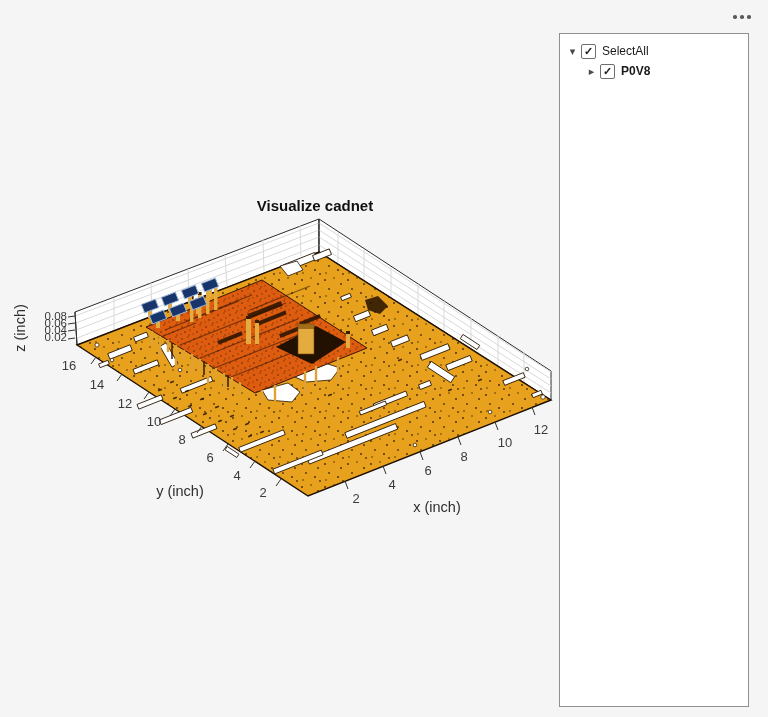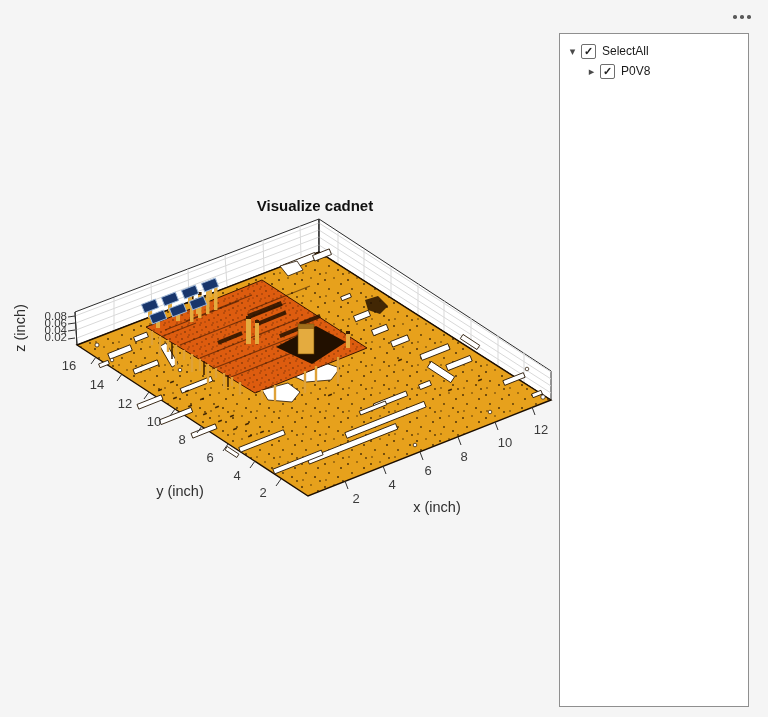--- a/index.html
+++ b/index.html
@@ -36,21 +36,21 @@
   
   .panel{position:absolute;left:559px;top:33px;width:190px;height:674px;background:#fff;
          border:1px solid #8f8f8f;box-sizing:border-box;padding-top:7px;}
   .tree-row{display:flex;align-items:center;height:20px;font-size:12px;color:#1a1a1a;}
   .row-1{padding-left:6px;}
   .row-2{padding-left:25px;}
   .caret{width:13px;color:#4a4a4a;font-size:11px;text-align:center;margin-right:2px;flex:0 0 auto;}
   .checkbox{width:13px;height:13px;border:1px solid #6e6e6e;border-radius:2px;background:#fff;
             display:flex;align-items:center;justify-content:center;margin-right:6px;flex:0 0 auto;}
   .check{font-size:11px;font-weight:bold;color:#222;line-height:1;}
-  .bold{font-weight:normal;text-align:right;}
+  .bold{font-weight:bold;text-align:right;}
 </style>
 </head>
 <body>
 
 <div class="figure">
 
   <svg width="768" height="717" viewBox="0 0 768 717">
     <defs>
       <pattern id="pdots" width="23" height="23" patternUnits="userSpaceOnUse">
         <g fill="#231200" opacity="0.78">

